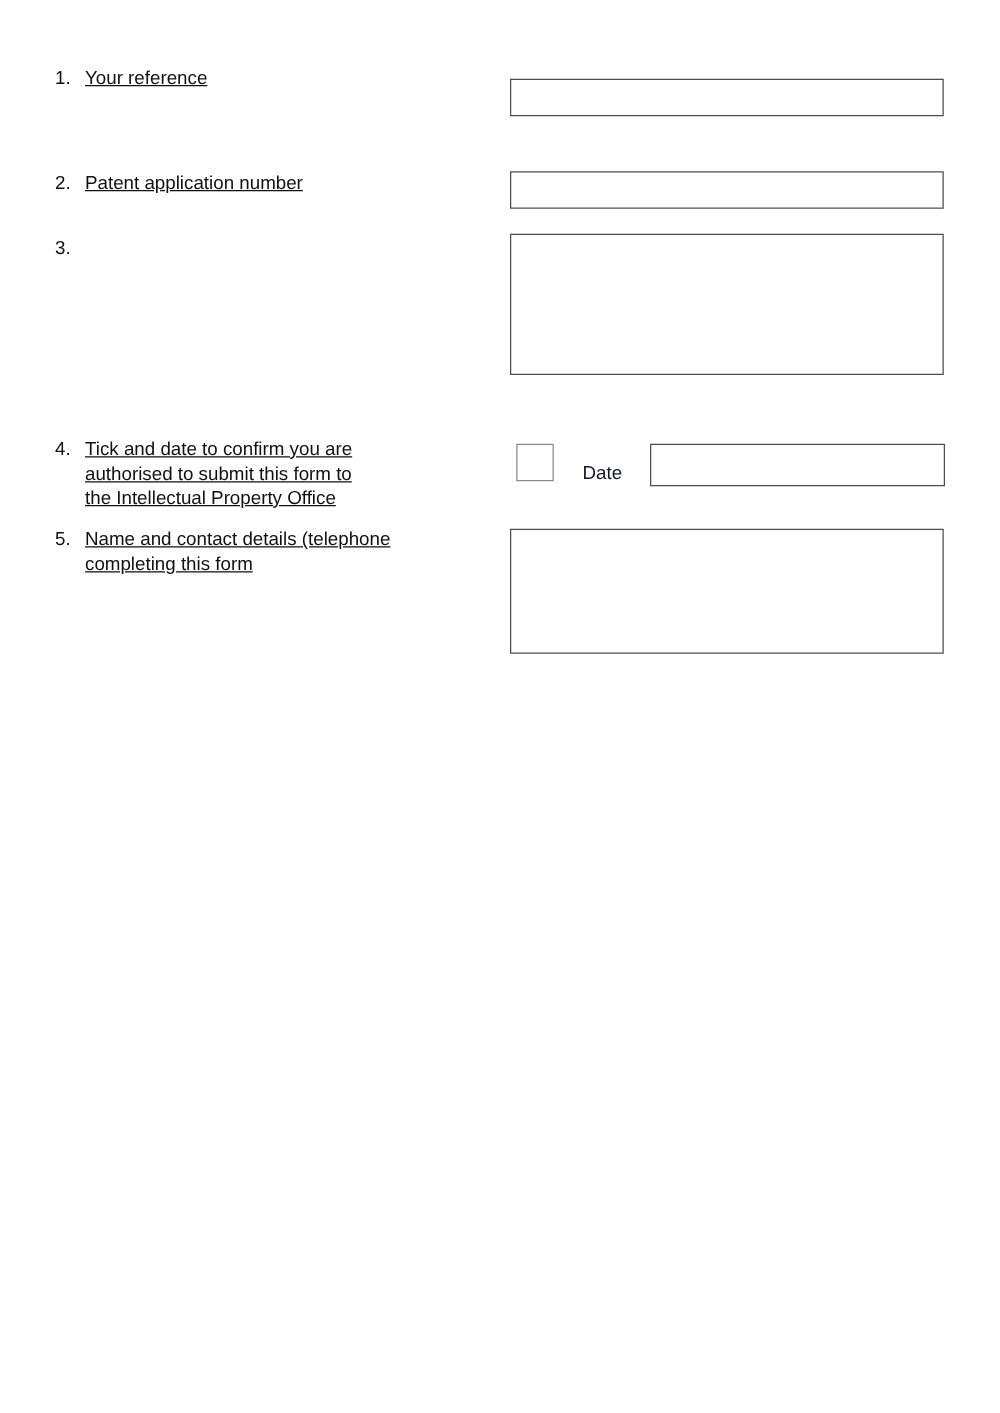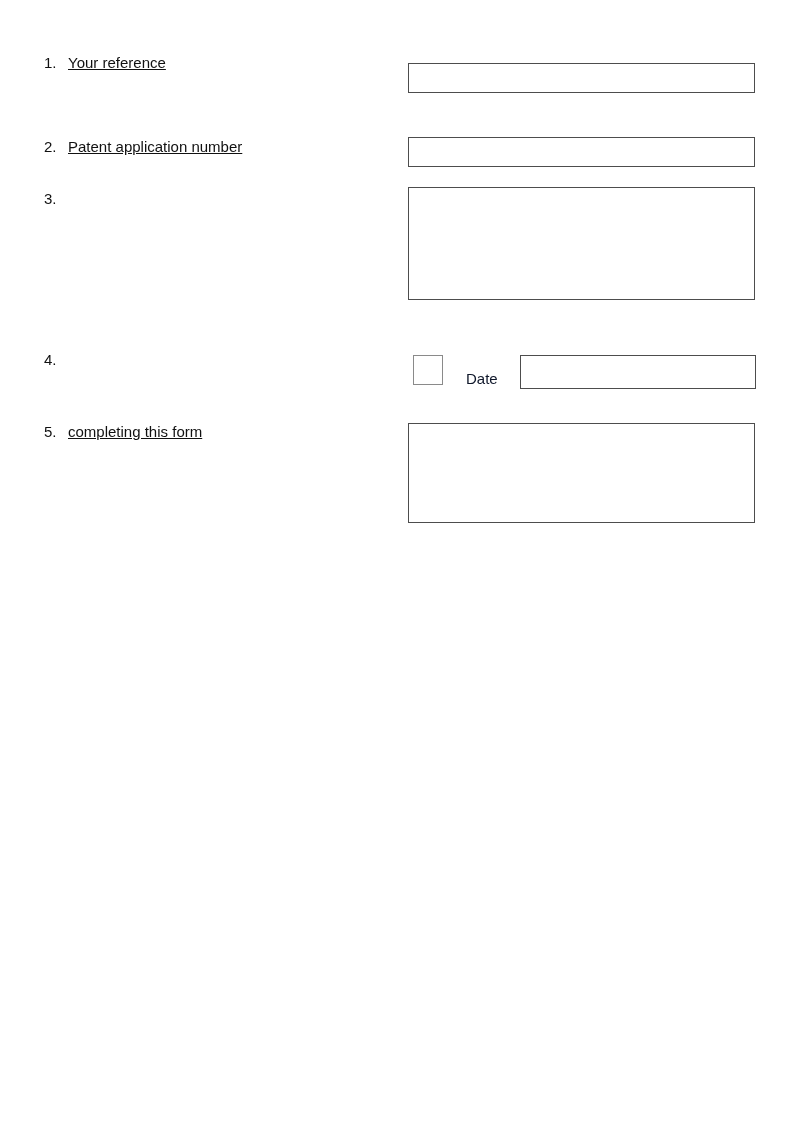--- a/index.html
+++ b/index.html
@@ -103,28 +103,34 @@
 
   <div class="item" style="top:189px">
     <span class="num">3.</span>
     <span class="lines">
     </span>
   </div>
   <textarea class="field box3" style=""></textarea>
 
   <div class="item" style="top:350px">
     <span class="num">4.</span>
+    <span class="lines">
+      <span>Tick and date to confirm you are</span>
+      <span>authorised to submit this form to</span>
+      <span>the Intellectual Property Office</span>
+    </span>
   </div>
   <div class="checkbox" role="checkbox" aria-checked="false"></div>
   <span class="date-label">Date</span>
   <input type="text" class="field boxd" value="" style="">
 
   <div class="item" style="top:422px">
     <span class="num">5.</span>
     <span class="lines">
+      <span>Name and contact details (telephone</span>
       <span>completing this form</span>
     </span>
   </div>
   <textarea class="field box5" style=""></textarea>
 
   <div class="footer">REV April 26 AF1</div>
 
 </div>
 
 </body></html>

